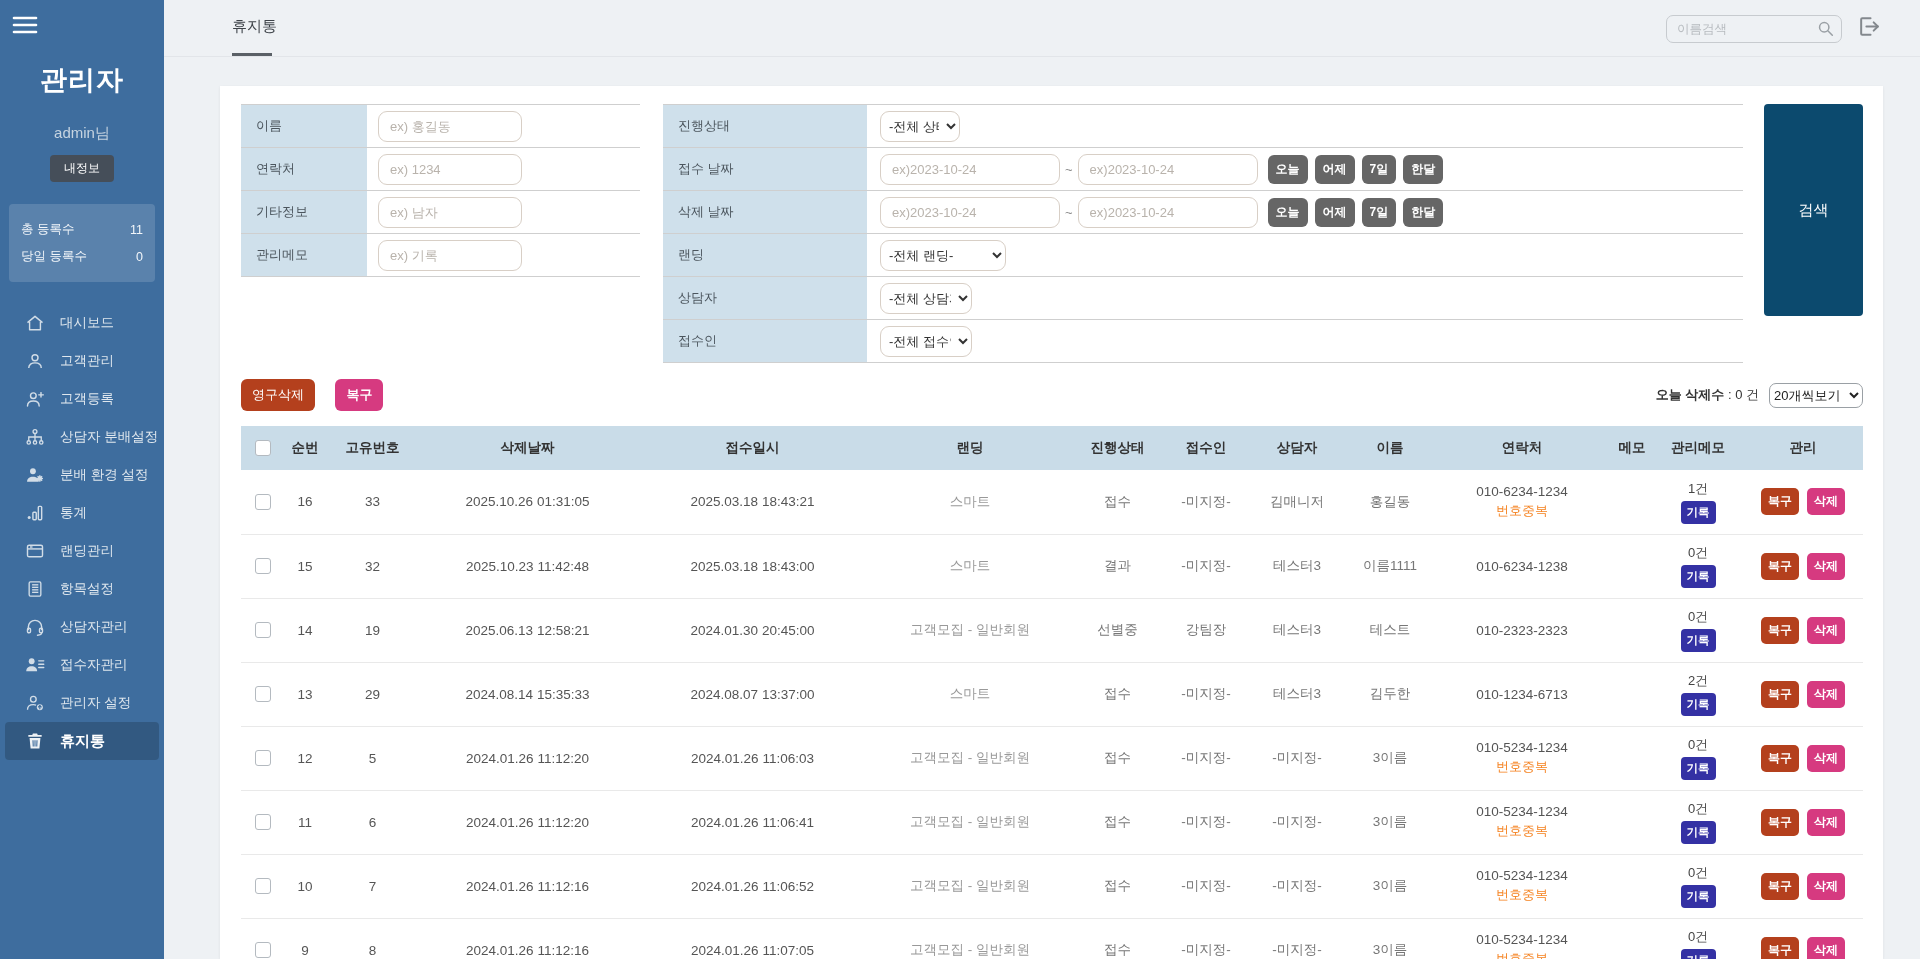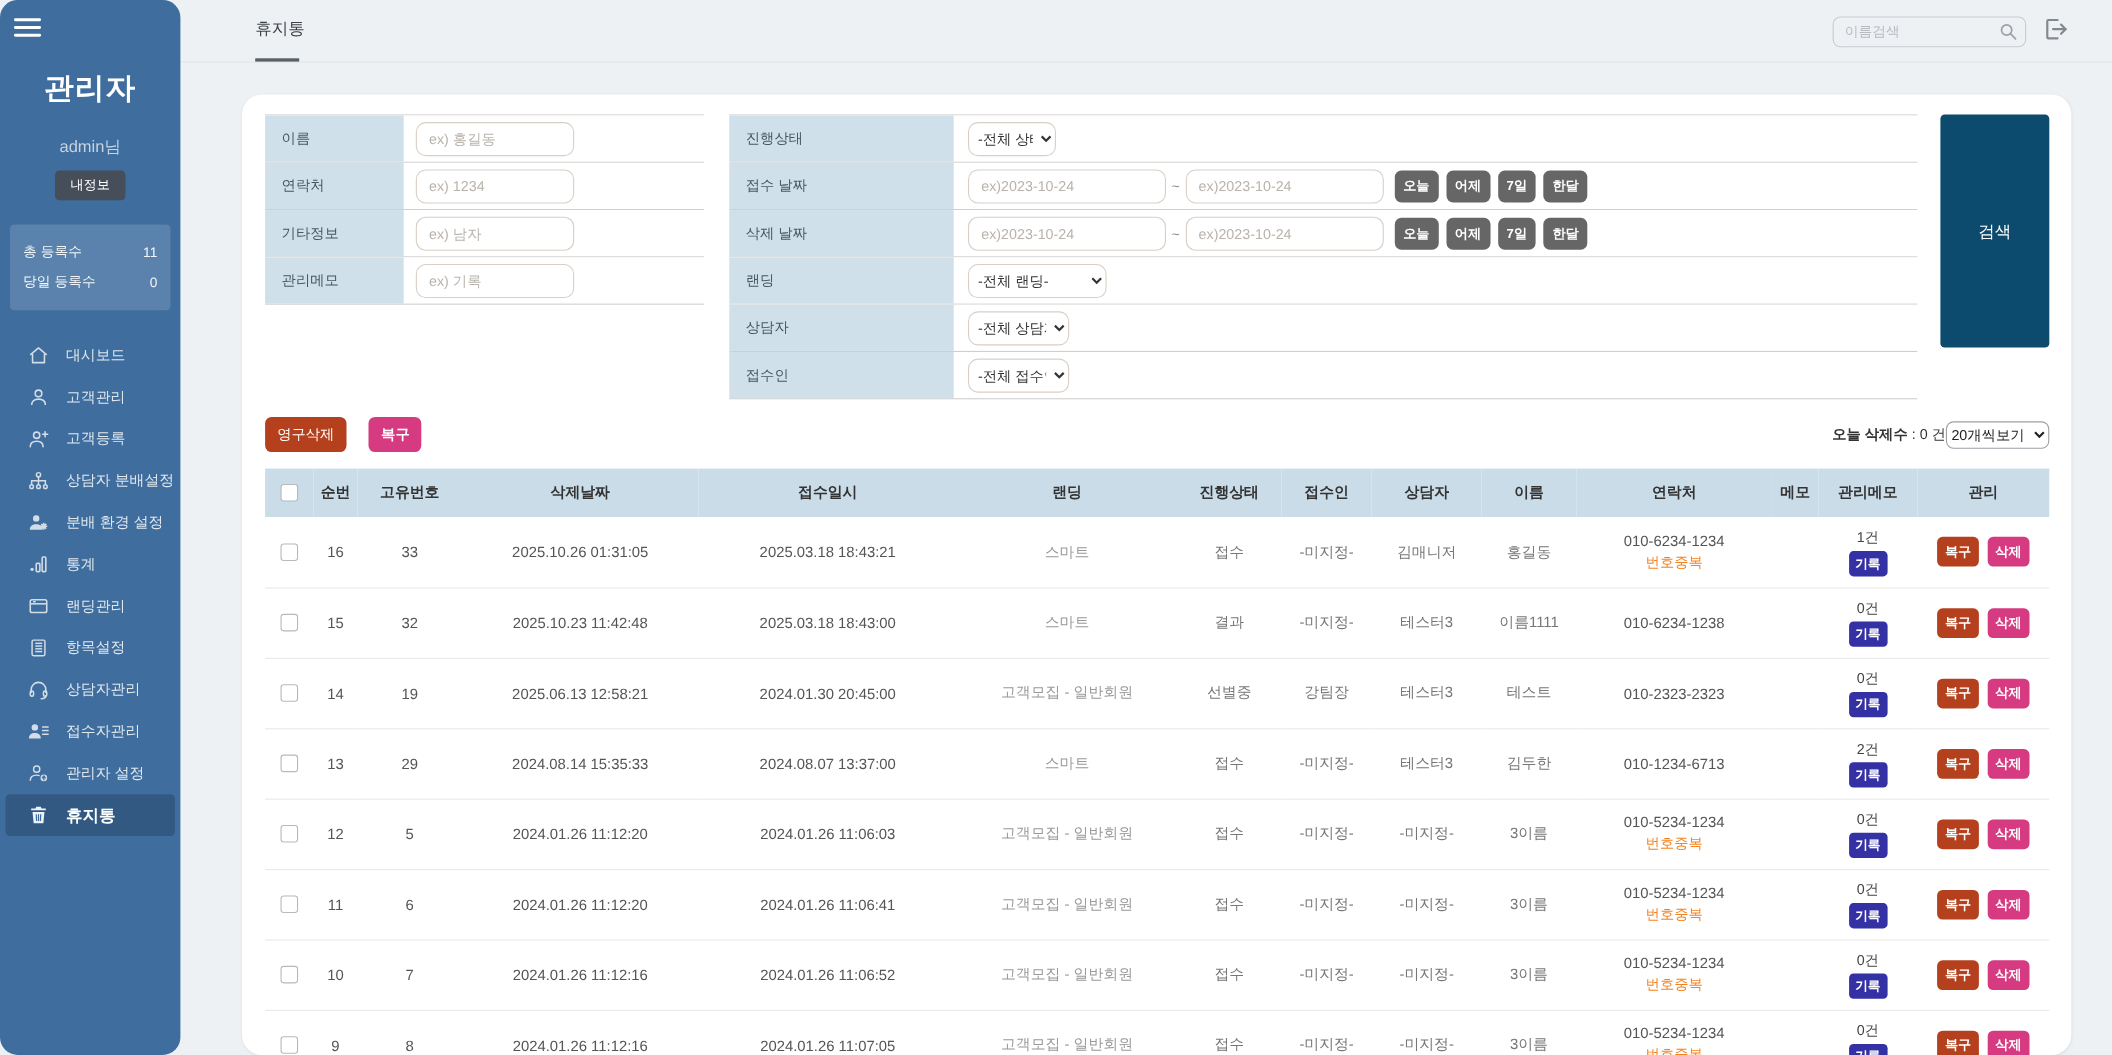--- a/index.html
+++ b/index.html
@@ -1,20 +1,20 @@
 <!DOCTYPE html>
 <html><head>
 <meta charset="utf-8">
 <style>
   * { margin:0; padding:0; box-sizing:border-box; }
   html,body { width:1920px; height:959px; overflow:hidden; background:#eef1f4;
     font-family:"Liberation Sans", sans-serif; }
 
   
-  .sidebar { position:fixed; left:0; top:0; width:164px; height:959px; background:#3e6d9e; color:#dfe7ee; z-index:5;border-radius:16px; }
+  .sidebar { position:fixed; left:0; top:0; width:164px; height:959px; background:#3e6d9e; color:#dfe7ee; z-index:5; }
   .hamburger { position:absolute; left:12px; top:15px; width:26px; height:20px; cursor:pointer; color:#ffffff; }
   .sb-title { margin-top:62px; text-align:center; font-size:27px; font-weight:bold; color:#ffffff; letter-spacing:1px; }
   .sb-user { margin-top:26px; text-align:center; font-size:15px; color:#c6d4e1; }
   .sb-myinfo { display:block; margin:12px auto 0; width:64px; padding:5px 0; text-align:center;
     background:#454e59; color:#fff; font-size:12px; border:none; border-radius:4px; cursor:pointer; }
   .sb-stats { margin:22px 9px 0; background:rgba(255,255,255,0.15); border-radius:4px; padding:12px 12px; }
   .sb-stat-row { display:flex; justify-content:space-between; align-items:center; font-size:12.5px; color:#f2f6fa; padding:5px 0; }
   .sb-menu { margin-top:22px; }
   .menu-item { display:flex; align-items:center; height:38px; padding-left:19px; font-size:13.5px;
     color:#dfe7ee; cursor:pointer; margin:0 5px; border-radius:4px; }
@@ -29,21 +29,21 @@
   .page-tab-underline { position:absolute; left:68px; bottom:0; width:40px; height:3px; background:#5a6066; }
   .hdr-search { position:absolute; right:78px; top:15px; width:176px; height:28px; }
   .hdr-search input { width:100%; height:100%; border:1px solid #c7cbcf; border-radius:7px; background:transparent;
     padding:0 30px 0 10px; font-size:12.5px; color:#555; outline:none; font-family:inherit; }
   .hdr-search input::placeholder { color:#b7bbbf; }
   .hdr-search .mag { position:absolute; right:8px; top:5px; width:17px; height:17px; color:#9aa0a5; }
   .hdr-logout { position:absolute; right:38px; top:14px; width:25px; height:25px; color:#83888d; cursor:pointer; }
 
   
   .card { position:fixed; left:220px; top:86px; width:1663px; height:873px; background:#ffffff;
-    border-radius:18px; box-shadow:0 1px 3px rgba(0,0,0,0.07); overflow:hidden; }
+    border-radius:0; box-shadow:0 1px 3px rgba(0,0,0,0.07); overflow:hidden; }
 
   
   .filter-left  { position:absolute; left:21px;  top:18px; width:399px;  border-top:1px solid #cfcfcf; }
   .filter-right { position:absolute; left:443px; top:18px; width:1080px; border-top:1px solid #cfcfcf; }
   .f-row { display:flex; align-items:center; height:43px; border-bottom:1px solid #cfcfcf; background:#fff; }
   .f-label { height:100%; display:flex; align-items:center; padding-left:15px; background:#cfe0eb;
     font-size:13px; color:#4b555d; flex:none; }
   .filter-left  .f-label { width:126px; }
   .filter-right .f-label { width:204px; }
   .f-content { display:flex; align-items:center; padding-left:13px; flex:1; }
@@ -60,21 +60,21 @@
   .qbtn:first-of-type { margin-left:10px; }
   .search-big { position:absolute; left:1544px; top:18px; width:99px; height:212px; background:#0c4a6e;
     color:#fff; font-size:15px; border:none; border-radius:4px; cursor:pointer; font-family:inherit; }
 
   
   .toolbar { position:absolute; left:21px; top:293px; width:1622px; height:32px; }
   .btn-permdel { background:#b4401d; color:#fff; font-size:13px; font-weight:normal; border:none; border-radius:6px;
     padding:7px 11px; cursor:pointer; font-family:inherit; }
   .btn-restore-top { background:#d63a80; color:#fff; font-size:13px; font-weight:bold; border:none; border-radius:6px;
     padding:7px 11px; margin-left:16px; cursor:pointer; font-family:inherit; }
-  .toolbar-right { position:absolute; right:0; top:0; display:flex; align-items:center; height:32px; }
+  .toolbar-right { position:absolute; right:0; top:0; display:flex; align-items:center; gap:10px; height:32px; }
   .today-del { font-size:13px; color:#333; }
   .today-del b { font-weight:bold; }
   .pagesize-select { width:94px; height:25px; border:1px solid #9aa0a5; border-radius:7px; background:#fff;
     font-size:13px; color:#222; outline:none; font-family:inherit; }
 
   
   .data-table { position:absolute; left:21px; top:340px; width:1622px; border-collapse:collapse; table-layout:fixed; }
   .data-table th { background:#c9dce8; height:44px; font-size:13.5px; font-weight:bold; color:#333; text-align:center; }
   .data-table td { height:64px; text-align:center; font-size:13.5px; color:#666; border-bottom:1px solid #e9e9e9; }
   td.c-no, td.c-uid, td.c-del, td.c-rec, td.c-phone-main { color:#555; }

